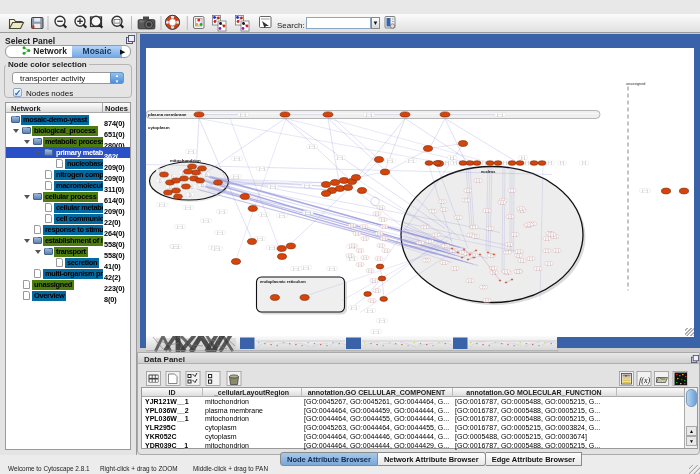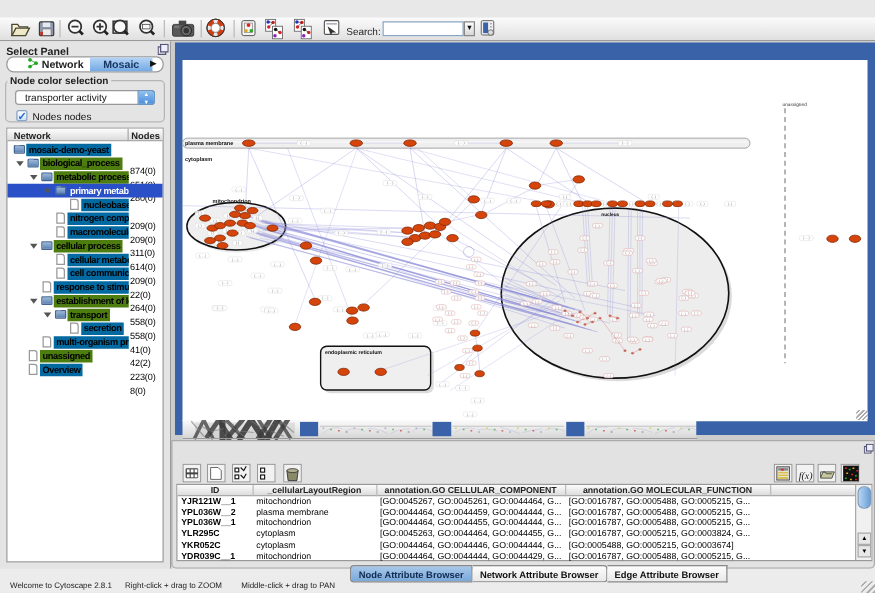--- a/index.html
+++ b/index.html
@@ -24,21 +24,21 @@
 #grouplbl{left:6px;top:27px;background:#e4e4e4;padding:0 2px;font-size:8px;font-weight:bold;color:#222}
 #combo{left:12px;top:39px;width:112px;height:12px;background:#fff;border:1px solid #999;border-radius:3px;font-size:8px;color:#111;line-height:11px;padding-left:7px}
 #combobtn{left:110px;top:39px;width:14px;height:12px;background:linear-gradient(#8fc0f0,#4a8edc);border-radius:0 3px 3px 0;border:1px solid #6a94c4;color:#fff;font-size:4.5px;line-height:5.5px;text-align:center}
 #cbox{left:13px;top:55px;width:9px;height:9px;background:linear-gradient(#fefefe,#cfe2f5);border:1px solid #89a6c6;border-radius:2px;color:#2a66c8;font-size:9px;line-height:8px;text-align:center;font-weight:bold}
 #cboxlbl{left:26px;top:55.5px;font-size:8px;color:#111}
 #treewrap{left:5px;top:69px;width:126px;height:348px;background:#fff;border:1px solid #9a9a9a}
 #treehead{left:0;top:0;width:124px;height:10px;background:linear-gradient(#fdfdfd,#dcdcdc);border-bottom:1px solid #aaa;font-size:7.5px;font-weight:bold;color:#222}
 #tree{left:0;top:11px;width:124px}
 .trow{position:absolute;left:0;width:124px;height:11px;font-size:7.4px;font-weight:bold;letter-spacing:-0.3px;white-space:nowrap}
 .trow .lbl{position:absolute;top:0.5px;height:10px;line-height:10px;padding:0 2px;color:#000;overflow:hidden}
-.trow .num{position:absolute;left:98px;top:18px;font-weight:normal;color:#000;font-size:7.3px;letter-spacing:-0.1px}
+.trow .num{position:absolute;left:98px;top:5px;font-weight:bold;color:#000;font-size:7.3px;letter-spacing:-0.1px}
 .grn{background:#0369a1}
 .red{background:#4d7c0f}
 .sel{background:#2a50c8}
 .sel .lbl,.sel .num{color:#fff;background:none}
 .exp{position:absolute;top:3.5px;width:0;height:0;border-left:3.5px solid transparent;border-right:3.5px solid transparent;border-top:4.5px solid #555}
 .fold{position:absolute;top:2px;width:9px;height:7px;background:linear-gradient(#9db8d8,#5b82b4);border:0.5px solid #44658e;border-radius:1px}
 .fold:before{content:"";position:absolute;left:0;top:-1.5px;width:4px;height:1.5px;background:#7a9cc4;border-radius:1px 1px 0 0}
 .file{position:absolute;top:1px;width:7px;height:8.5px;background:#fff;border:0.6px solid #999;border-radius:0 2.5px 0 0}
 
 #desktop{left:137px;top:33px;width:563px;height:319px;background:#cccccc}
@@ -202,21 +202,21 @@
           <div class="trow " style="top:22px">
             <span class="exp" style="left:18px"></span>
             <span class="fold" style="left:27px"></span>
             <span class="lbl red" style="left:37px;max-width:60px">metabolic process</span>
             <span class="num">280(0)</span>
           </div>
           <div class="trow sel" style="top:33px">
             <span class="exp" style="left:29px"></span>
             <span class="fold" style="left:38px"></span>
             <span class="lbl " style="left:48px;max-width:49px">primary metabolic</span>
-            <span class="num">256(...</span>
+            <span class="num">362(...</span>
           </div>
           <div class="trow " style="top:44px">
             <span class="file" style="left:50px"></span>
             <span class="lbl grn" style="left:59px;max-width:38px">nucleobase-</span>
             <span class="num">209(0)</span>
           </div>
           <div class="trow " style="top:55px">
             <span class="file" style="left:39px"></span>
             <span class="lbl grn" style="left:48px;max-width:49px">nitrogen compou</span>
             <span class="num">209(0)</span>
@@ -1131,20 +1131,23 @@
             <rect x="524.8" y="343" width="1.4" height="1.2" fill="#3a3" opacity="0.7"></rect>
             <rect x="531" y="344" width="1.4" height="1.2" fill="#c33" opacity="0.7"></rect>
             <rect x="537.2" y="345" width="1.4" height="1.2" fill="#888" opacity="0.7"></rect>
             <rect x="543.4" y="342" width="1.4" height="1.2" fill="#cc3" opacity="0.7"></rect>
             <rect x="549.6" y="343" width="1.4" height="1.2" fill="#3a3" opacity="0.7"></rect>
             <line x1="145" y1="350.8" x2="557" y2="350.8" stroke="#9a9a9a" stroke-width="0.8"></line>
           </g>
         </svg></div>
 </div>
 <div class="abs" id="dpanel">
+  <div class="abs" id="dtitle">
+        <span style="position:absolute;left:6px;top:1.5px">Data Panel</span>
+      </div>
   <svg class="abs" style="left:553px;top:2px" width="8" height="8" viewBox="0 0 9 9">
         <rect x="0.5" y="2.5" width="6" height="6" fill="none" stroke="#557" stroke-width="1"></rect>
         <rect x="2.5" y="0.5" width="6" height="6" fill="#eef" stroke="#557" stroke-width="1"></rect>
       </svg>
   <div class="abs" id="dtools"><svg width="561" height="23" id="dticons">
           <g transform="translate(-140,-363)">
             <rect x="148.5" y="370.5" width="14" height="14" fill="#f2f2f2" stroke="#999" stroke-width="0.8"></rect>
             <rect x="150.5" y="373.5" width="10" height="8" rx="1" fill="#444"></rect>
             <g fill="#fff">
               <rect x="151.5" y="374.5" width="2.2" height="2.4"></rect>

